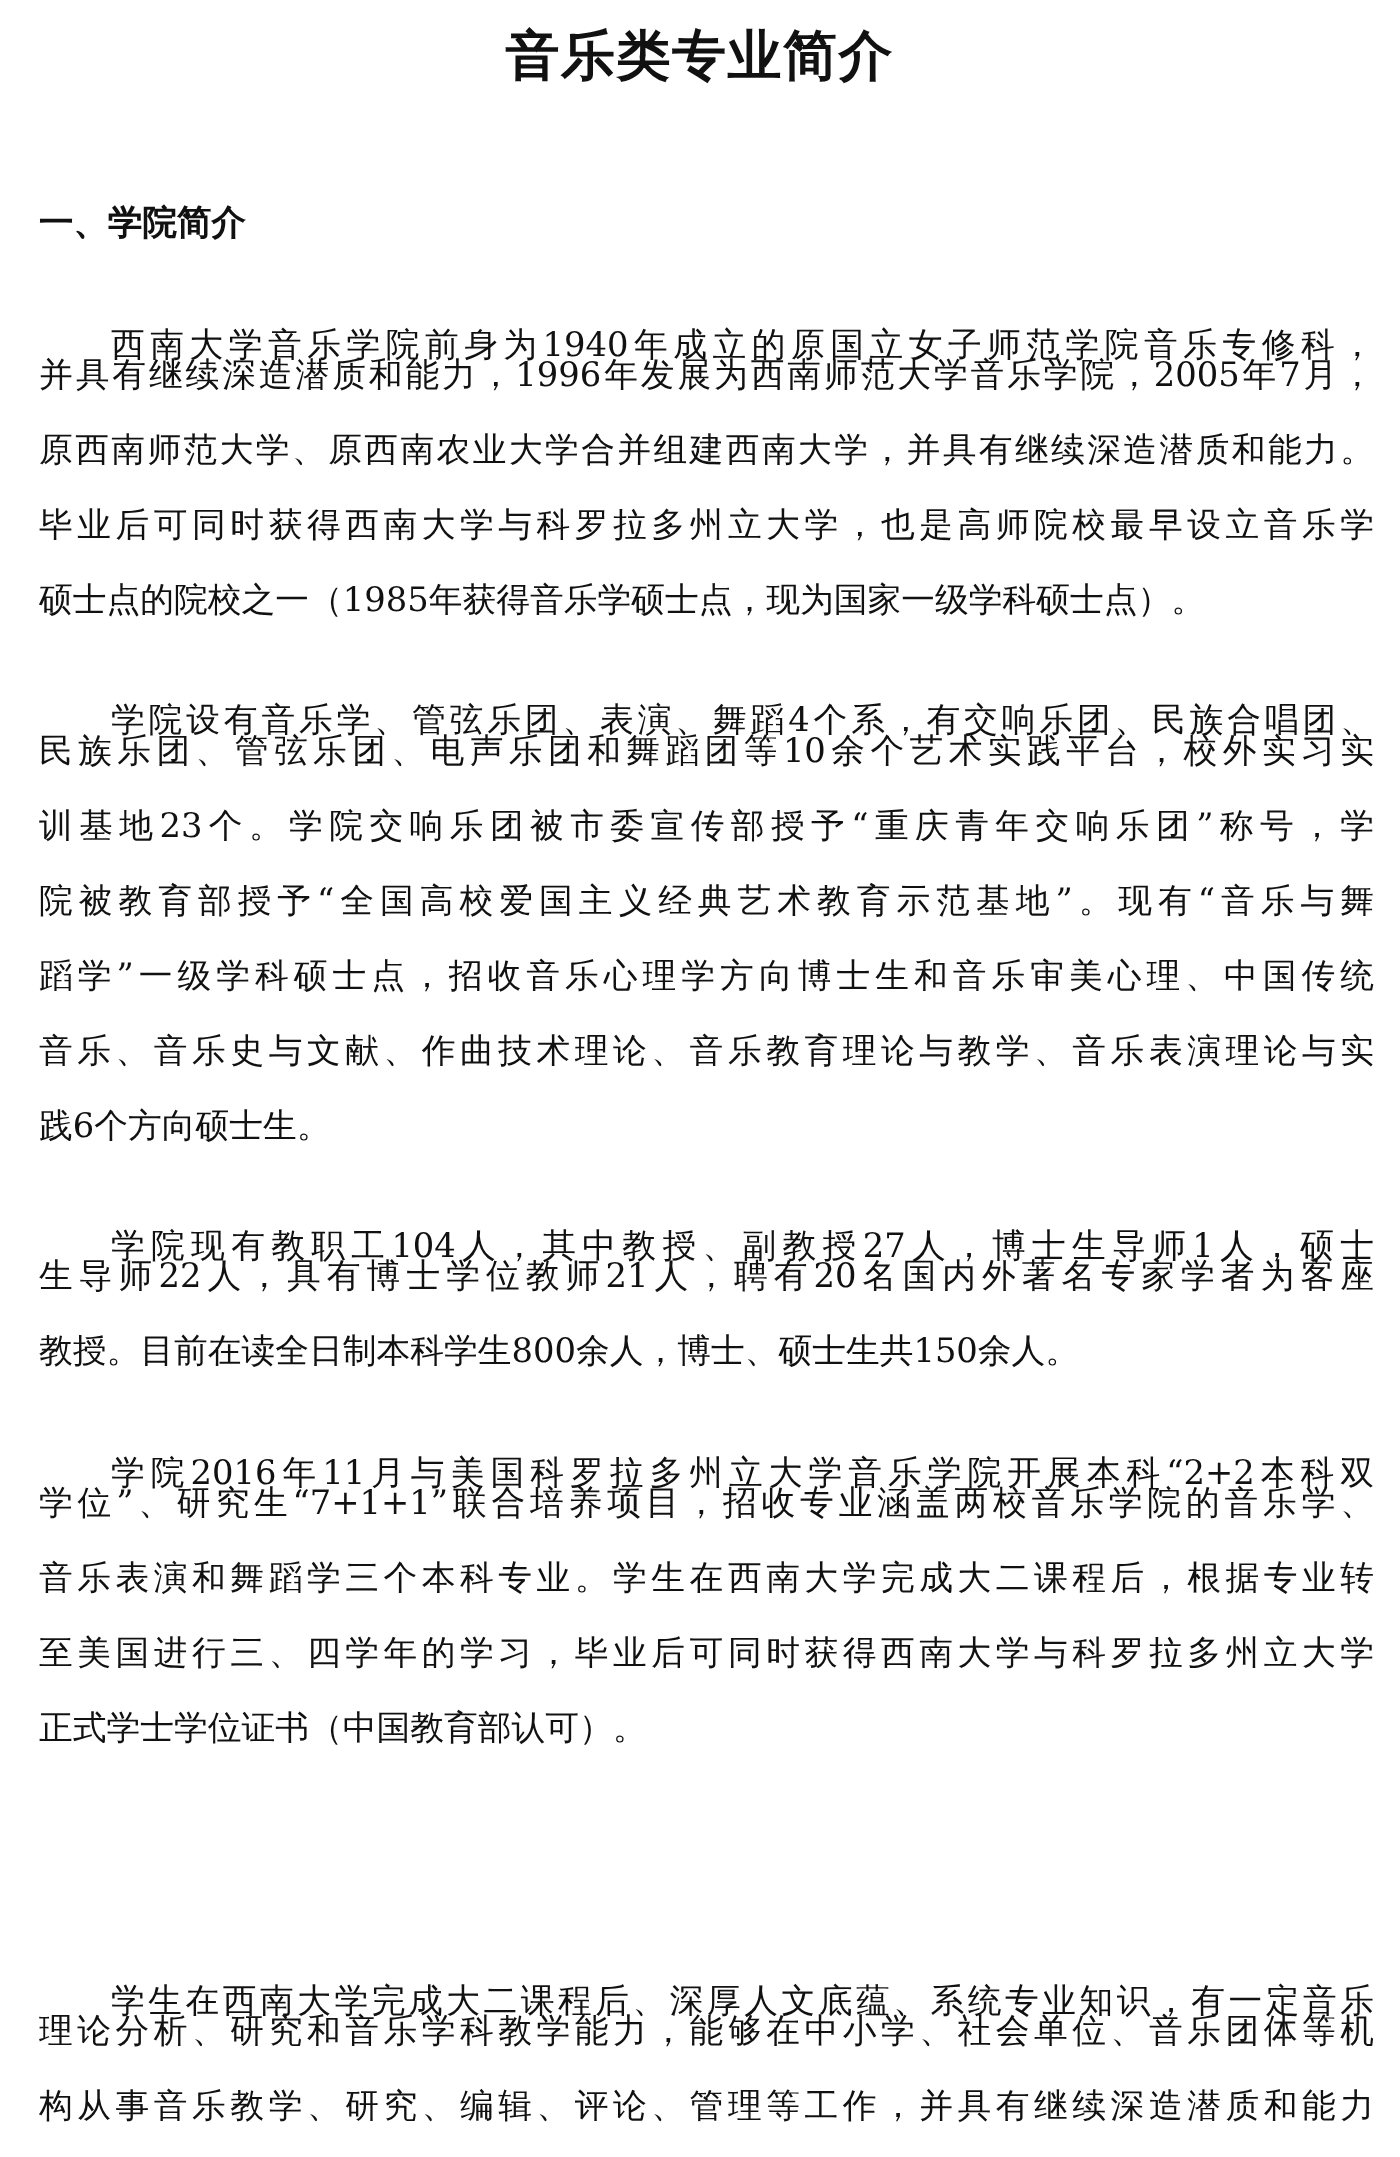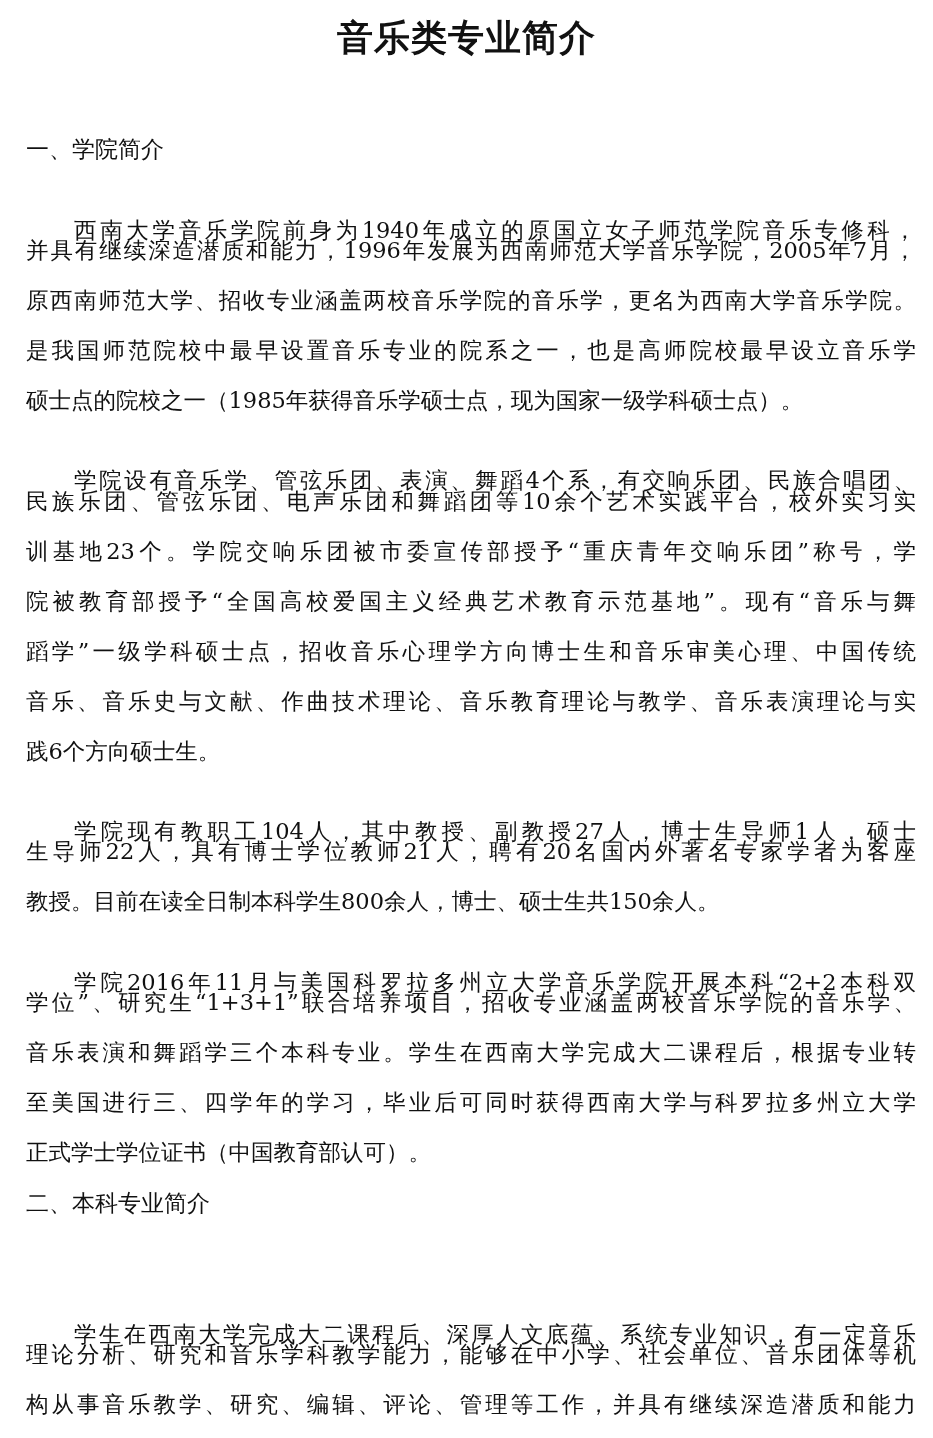--- a/index.html
+++ b/index.html
@@ -10,21 +10,21 @@
   }
   .page { position: absolute; left: 0; top: 0; width: 867px; height: 1438px; }
   .title {
     position: absolute; left: 0; width: 933px; top: 14px; text-align: center;
     font-family: "DejaVu Sans", "Liberation Sans", sans-serif;
     font-weight: bold; font-size: 36px; line-height: 48px; letter-spacing: 1px;
   }
   .h {
     position: absolute; left: 26px;
     font-family: "DejaVu Sans", "Liberation Sans", sans-serif;
-    font-weight: normal; font-size: 23px; line-height: 30px; white-space: nowrap;
+    font-weight: bold; font-size: 23px; line-height: 30px; white-space: nowrap;
   }
   .sub { left: 26px; font-size: 23.5px; }
   .ln {
     position: absolute; left: 26px; width: 890px;
     font-size: 22.5px; line-height: 30px; white-space: nowrap;
     text-align: justify; text-align-last: justify;
   }
   .ln.indent { left: 74px; width: 842px; margin-top: 30px; }
   .ln.last { text-align-last: left; }
 </style>
@@ -33,22 +33,22 @@
 
 <div class="page">
 
   <div class="title">音乐类专业简介</div>
 
   <div class="h" style="top:134px">一、学院简介</div>
 
   <div>
     <div class="ln indent" style="top:185px">西南大学音乐学院前身为1940年成立的原国立女子师范学院音乐专修科，</div>
     <div class="ln" style="top:235px">并具有继续深造潜质和能力，1996年发展为西南师范大学音乐学院，2005年7月，</div>
-    <div class="ln" style="top:285px">原西南师范大学、招收专业涵盖两校音乐学院的音乐学，更名为西南大学音乐学院。</div>
-    <div class="ln" style="top:335px">是我国师范院校中最早设置音乐专业的院系之一，也是高师院校最早设立音乐学</div>
+    <div class="ln" style="top:285px">原西南师范大学、原西南农业大学合并组建西南大学，并具有继续深造潜质和能力。</div>
+    <div class="ln" style="top:335px">毕业后可同时获得西南大学与科罗拉多州立大学，也是高师院校最早设立音乐学</div>
     <div class="ln last" style="top:385px">硕士点的院校之一（1985年获得音乐学硕士点，现为国家一级学科硕士点）。</div>
   </div>
 
   <div>
     <div class="ln indent" style="top:435px">学院设有音乐学、管弦乐团、表演、舞蹈4个系，有交响乐团、民族合唱团、</div>
     <div class="ln" style="top:486px">民族乐团、管弦乐团、电声乐团和舞蹈团等10余个艺术实践平台，校外实习实</div>
     <div class="ln" style="top:536px">训基地23个。学院交响乐团被市委宣传部授予“重庆青年交响乐团”称号，学</div>
     <div class="ln" style="top:586px">院被教育部授予“全国高校爱国主义经典艺术教育示范基地”。现有“音乐与舞</div>
     <div class="ln" style="top:636px">蹈学”一级学科硕士点，招收音乐心理学方向博士生和音乐审美心理、中国传统</div>
     <div class="ln" style="top:686px">音乐、音乐史与文献、作曲技术理论、音乐教育理论与教学、音乐表演理论与实</div>
@@ -56,27 +56,26 @@
   </div>
 
   <div>
     <div class="ln indent" style="top:786px">学院现有教职工104人，其中教授、副教授27人，博士生导师1人，硕士</div>
     <div class="ln" style="top:836px">生导师22人，具有博士学位教师21人，聘有20名国内外著名专家学者为客座</div>
     <div class="ln last" style="top:886px">教授。目前在读全日制本科学生800余人，博士、硕士生共150余人。</div>
   </div>
 
   <div>
     <div class="ln indent" style="top:937px">学院2016年11月与美国科罗拉多州立大学音乐学院开展本科“2+2本科双</div>
-    <div class="ln" style="top:987px">学位”、研究生“1+3+1”联合培养项目，招收专业涵盖两校音乐学院的音乐学、</div>
+    <div class="ln" style="top:987px">学位”、研究生“7+1+1”联合培养项目，招收专业涵盖两校音乐学院的音乐学、</div>
     <div class="ln" style="top:1037px">音乐表演和舞蹈学三个本科专业。学生在西南大学完成大二课程后，根据专业转</div>
     <div class="ln" style="top:1087px">至美国进行三、四学年的学习，毕业后可同时获得西南大学与科罗拉多州立大学</div>
     <div class="ln last" style="top:1137px">正式学士学位证书（中国教育部认可）。</div>
   </div>
 
-  <div class="h" style="top:1188px">二、本科专业简介</div>
 
   <div>
     <div class="ln indent" style="top:1289px">学生在西南大学完成大二课程后、深厚人文底蕴、系统专业知识，有一定音乐</div>
     <div class="ln" style="top:1339px">理论分析、研究和音乐学科教学能力，能够在中小学、社会单位、音乐团体等机</div>
     <div class="ln" style="top:1389px">构从事音乐教学、研究、编辑、评论、管理等工作，并具有继续深造潜质和能力</div>
   </div>
 
 </div>
 
 </body></html>

